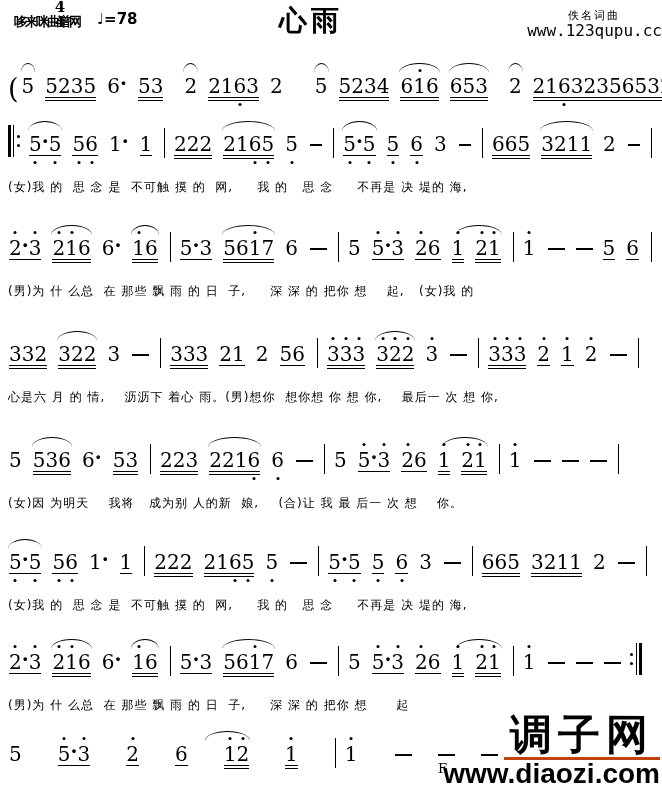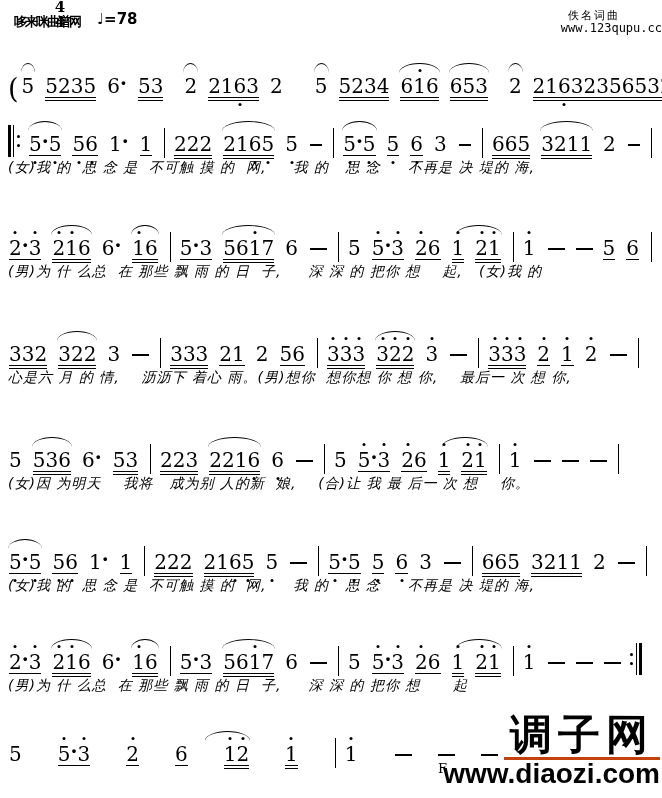--- a/index.html
+++ b/index.html
@@ -8,21 +8,21 @@
   
   .wm-tl{position:absolute;left:14px;top:13px;font-size:13px;letter-spacing:-2px;
          font-weight:bold;z-index:3;white-space:nowrap;}
   .timesig{position:absolute;left:52px;top:0;width:16px;text-align:center;z-index:2;
            font-family:"DejaVu Serif",serif;font-size:15px;line-height:15px;font-weight:bold;}
   .tempo{position:absolute;left:97px;top:10px;font-size:15px;font-weight:bold;
          font-family:"DejaVu Sans",sans-serif;}
   .title{position:absolute;left:0;right:40px;top:2px;text-align:center;
          font-size:28px;font-weight:bold;letter-spacing:4px;}
   .credit{position:absolute;right:42px;top:8px;font-size:11px;letter-spacing:2px;white-space:nowrap;}
-  .credit-url{position:absolute;right:0px;top:21px;font-size:12px;white-space:nowrap;
+  .credit-url{position:absolute;right:0px;top:21px;font-size:16px;white-space:nowrap;
               font-family:"DejaVu Sans Mono",monospace;}
   
   .system{position:absolute;left:8px;right:2px;}
   .nrow{display:flex;align-items:flex-end;padding-top:16px;white-space:nowrap;}
   .grp{position:relative;display:inline-block;padding:0 1px 4px 1px;margin-right:9px;
        font-family:"DejaVu Serif",serif;font-size:20px;line-height:20px;}
   .wide .grp{margin-right:34px;}
   .u1::before,.u2::before{content:"";position:absolute;left:1px;right:1px;bottom:2px;height:1px;background:#000;}
   .u2::after{content:"";position:absolute;left:1px;right:1px;bottom:-1px;height:1px;background:#000;}
   .arcmark{position:absolute;left:0;right:0;top:-13px;height:9px;
@@ -36,39 +36,40 @@
   .dash{display:inline-block;width:17px;height:2px;background:#000;margin:0 9px 12px 2px;}
   .wide .dash{margin-right:24px;}
   .paren{font-family:"DejaVu Serif",serif;font-size:27px;line-height:22px;margin:0 2px 0 0;}
   .rpt{display:inline-flex;align-items:center;align-self:center;margin:6px 8px 0 0;height:32px;}
   .rpt i{display:inline-block;background:#000;height:32px;}
   .rthick{width:3px;} .rthin{width:1px;margin-left:2px;}
   .rdots{display:inline-flex;flex-direction:column;justify-content:center;gap:6px;margin-left:3px;height:32px;}
   .rdots b{width:3px;height:3px;border-radius:50%;background:#000;}
   .rpt.close .rdots{margin:0 3px 0 0;}
   .rpt.close .rthin{margin:0 2px 0 0;}
-  .lyr{margin-top:1px;font-size:14px;white-space:pre;letter-spacing:1px;font-style:italic;}
+  .lyr{margin-top:21px;font-size:12px;white-space:pre;letter-spacing:1px;}
   
   .wm-br{position:absolute;right:2px;bottom:10px;text-align:right;z-index:5;}
   .wm-name{font-size:42px;font-weight:bold;letter-spacing:6px;line-height:40px;
            border-bottom:3px solid #c2410c;display:inline-block;padding:0 6px 2px 6px;}
   .wm-url{font-size:28px;font-weight:bold;font-family:Liberation Sans, sans-serif;line-height:28px;}
   .fine{position:absolute;left:438px;top:761px;font-size:13px;font-family:"DejaVu Serif",serif;}
 </style>
 </head>
 <body>
 
 <div class="sheet">
 
   <div class="timesig">
     <div>4</div>
     <div>4</div>
   </div>
   <div class="wm-tl">哆来咪曲谱网</div>
   <div class="tempo">♩=78</div>
+  <div class="title">心雨</div>
   <div class="credit">佚名词曲</div>
   <div class="credit-url">www.123qupu.cc</div>
 
   <div id="systems">
       <div class="system" style="top: 44px;">
         <div class="nrow">
           <span class="paren">(</span>
           <span class="grp arc"><i class="arcmark"></i><span class="d">5</span></span>
           <span class="grp u2"><span class="d">5</span><span class="d">2</span><span class="d">3</span><span class="d">5</span></span>
           <span class="grp"><span class="d">6</span><span class="dur">·</span></span>

